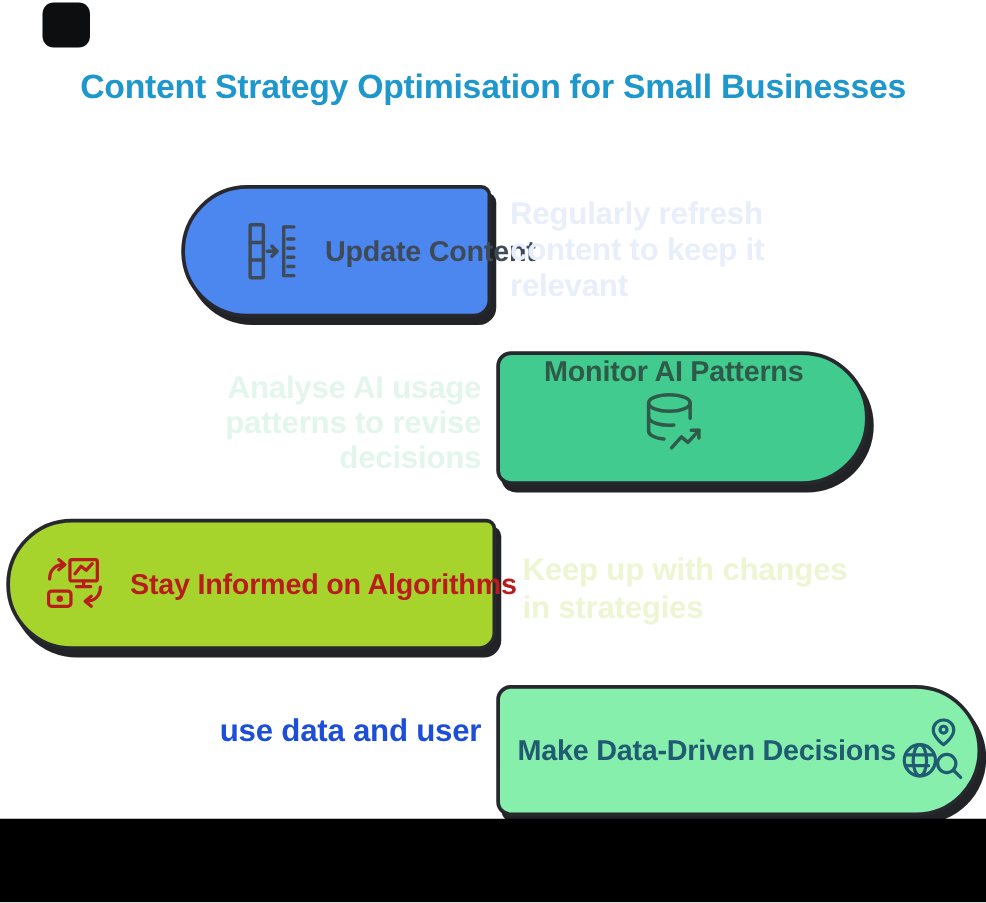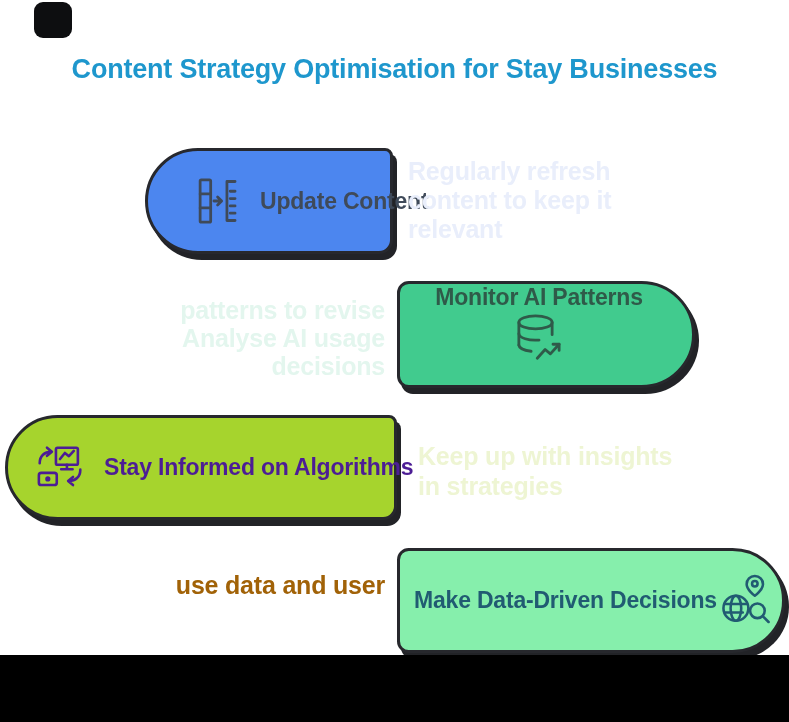--- a/index.html
+++ b/index.html
@@ -33,21 +33,21 @@
   }
   .spacer{margin-left:auto;}
 </style>
 </head>
 <body>
 
 <div class="stage">
 
   <div class="corner-glyph"></div>
 
-  <h1 class="title" style="color: rgb(30, 151, 205);">Content Strategy Optimisation for Stay Businesses</h1>
+  <h1 class="title" style="color: rgb(30, 151, 205);">Content Strategy Optimisation for Small Businesses</h1>
 
   <div class="box pill-left" style="left: 145px; top: 148px; width: 248px; height: 106px; padding-left: 44px; gap: 16px; background-color: rgb(76, 134, 239); color: rgb(63, 74, 89);">
     <svg width="52" height="52" viewBox="0 0 64 64" fill="none" stroke="currentColor" stroke-width="3.4" stroke-linecap="round" stroke-linejoin="round">
       <rect x="10" y="6" width="13" height="52" rx="1.5"></rect>
       <path d="M10 23.3 h13 M10 40.6 h13"></path>
       <path d="M27 32 h8 M31.5 27 l5 5 l-5 5"></path>
       <path d="M53 8 h-10 v48 h10"></path>
       <path d="M47 20 h6 M47 29 h6 M47 38 h6 M47 47 h6"></path>
     </svg>
     <span class="label">Update Content</span>
@@ -64,53 +64,53 @@
     <svg width="56" height="56" viewBox="0 0 64 64" fill="none" stroke="currentColor" stroke-width="3.2" stroke-linecap="round" stroke-linejoin="round">
       <ellipse cx="28" cy="13" rx="19" ry="7.5"></ellipse>
       <path d="M9 13 V39 M47 13 V27"></path>
       <path d="M9 26 a19 7.5 0 0 0 23 7.2"></path>
       <path d="M9 39 a19 7.5 0 0 0 14 7"></path>
       <path d="M30 54 L39 44 L45 49 L55 38"></path>
       <path d="M48 38 h7 v7"></path>
     </svg>
   </div>
   <div class="note align-right" style="left: 180px; top: 296px; width: 205px; line-height: 28px; color: rgb(227, 246, 238);">
+    <div>Analyse AI usage</div>
     <div>patterns to revise</div>
-    <div>Analyse AI usage</div>
     <div>decisions</div>
   </div>
 
-  <div class="box pill-left" style="left: 5px; top: 415px; width: 392px; height: 105px; padding-left: 26px; gap: 18px; background-color: rgb(166, 212, 45); color: #4c1d95;">
+  <div class="box pill-left" style="left: 5px; top: 415px; width: 392px; height: 105px; padding-left: 26px; gap: 18px; background-color: rgb(166, 212, 45); color: #b91c1c;">
     <svg width="52" height="52" viewBox="0 0 64 64" fill="none" stroke="currentColor" stroke-width="3.2" stroke-linecap="round" stroke-linejoin="round">
       <rect x="27" y="7" width="27" height="21" rx="2"></rect>
       <path d="M32 21 L38 13.5 L43 17.5 L49 11"></path>
       <path d="M40.5 28 v4 M33.5 33.5 h14"></path>
       <rect x="6" y="38" width="22" height="15" rx="3"></rect>
       <circle cx="17" cy="45.5" r="1.6" fill="currentColor"></circle>
       <path d="M7 26 C7 17 13 12 21 12 M16 7 L22 12 L16 17"></path>
       <path d="M57 34 C57 43 51 48 43 48 M48 43 L42 48 L48 53"></path>
     </svg>
     <span class="label">Stay Informed on Algorithms</span>
   </div>
   <div class="note" style="left: 418px; top: 441px; line-height: 30px; color: rgb(238, 245, 211);">
-    <div>Keep up with insights</div>
+    <div>Keep up with changes</div>
     <div>in strategies</div>
   </div>
 
   <div class="box pill-right" style="left: 397px; top: 548px; width: 388px; height: 105px; padding: 0px 24px 0px 14px; background-color: #86efac; color: rgb(33, 91, 114);">
     <span class="label">Make Data-Driven Decisions</span>
     <span class="spacer"></span>
     <svg width="55" height="55" viewBox="0 0 64 64" fill="none" stroke="currentColor" stroke-width="3" stroke-linecap="round" stroke-linejoin="round">
       <circle cx="22" cy="41" r="14.5"></circle>
       <ellipse cx="22" cy="41" rx="6.2" ry="14.5"></ellipse>
       <path d="M9 36 H35 M10 46 H30"></path>
       <path d="M44 3.5 c-5.5 0 -9.5 4 -9.5 9.5 c0 6.5 9.5 13.5 9.5 13.5 c0 0 9.5 -7 9.5 -13.5 C53.5 7.5 49.5 3.5 44 3.5 Z"></path>
       <circle cx="44" cy="12.5" r="3.2"></circle>
       <circle cx="47" cy="44" r="8.5"></circle>
       <path d="M53.5 50.5 L60 57"></path>
     </svg>
   </div>
-  <div class="note align-right" style="left: 172px; top: 571px; width: 213px; line-height: 28px; color: #a16207;">
+  <div class="note align-right" style="left: 172px; top: 571px; width: 213px; line-height: 28px; color: #1d4ed8;">
     <div>use data and user</div>
   </div>
 
   <div class="bottom-bar" style="background-color: rgb(0, 0, 0);"></div>
 </div>
 
 </body></html>

